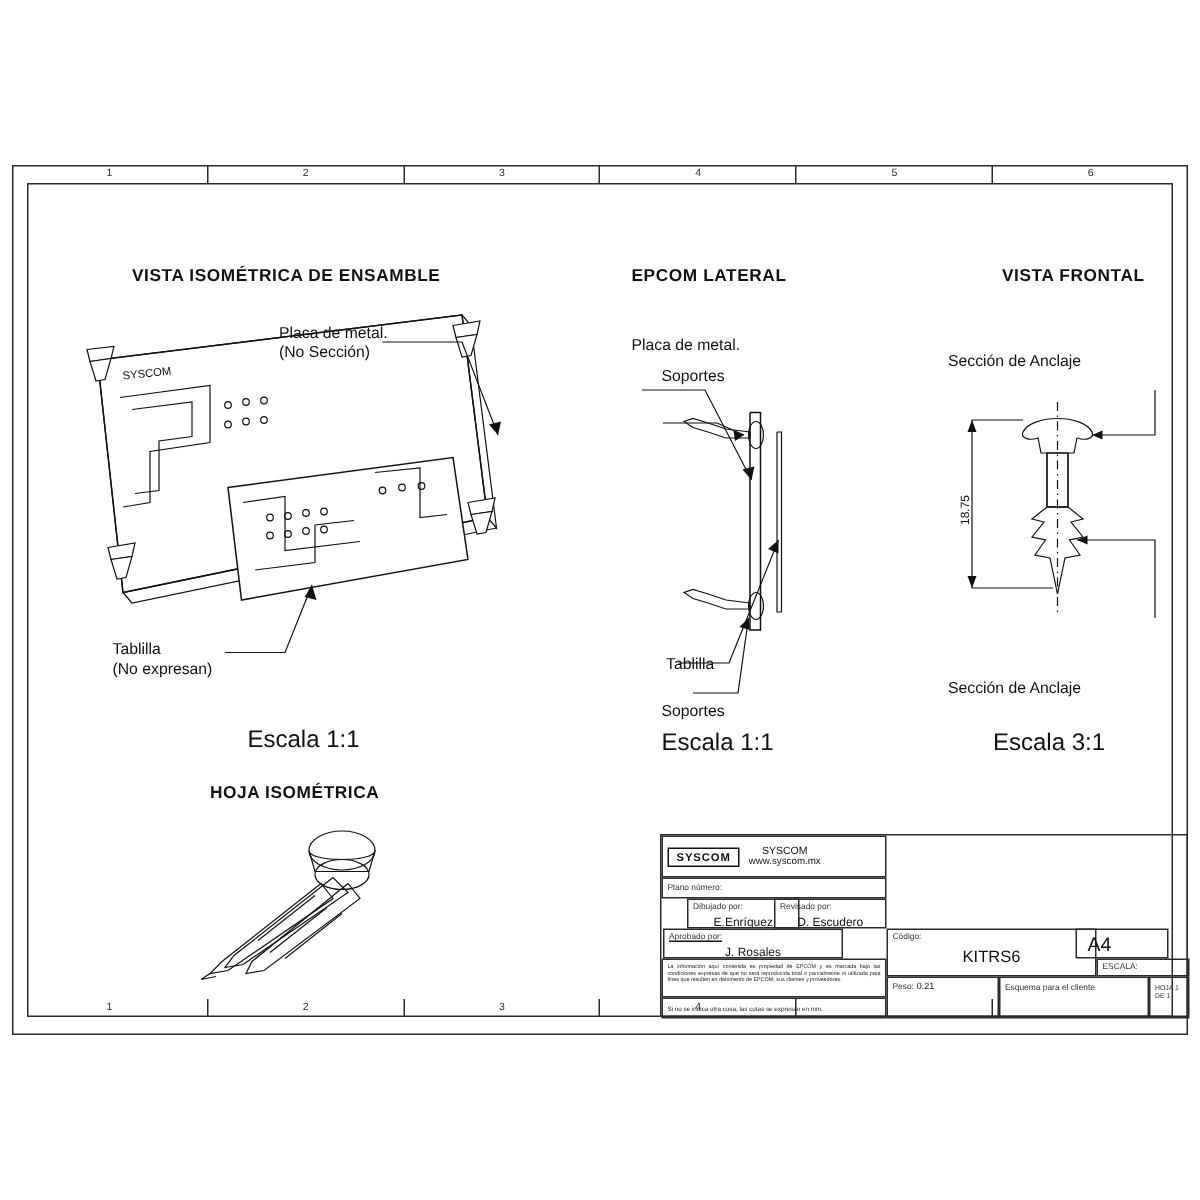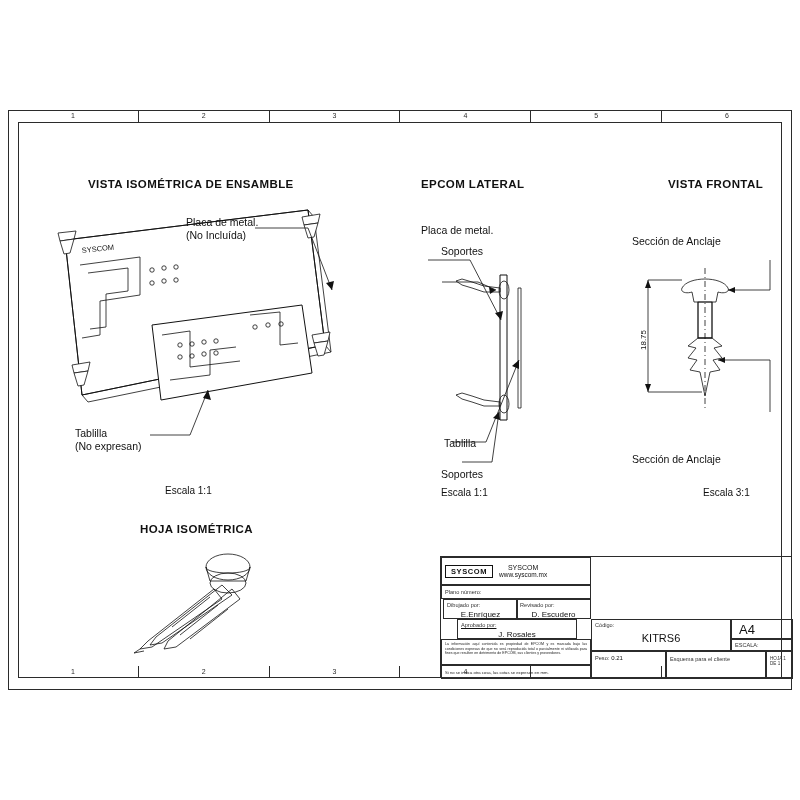--- a/index.html
+++ b/index.html
@@ -70,21 +70,21 @@
   }
   .note {
     position: absolute;
     font-size: 10.5px;
     color: #111;
     white-space: nowrap;
     line-height: 13px;
   }
   .scale-label {
     position: absolute;
-    font-size: 10px;
+    font-size: 16px;
     color: #111;
     white-space: nowrap;
   }
   .dim-text {
     position: absolute;
     font-size: 8px;
     color: #111;
     white-space: nowrap;
   }
   svg { display: block; overflow: visible; }
@@ -221,21 +221,21 @@
 
     <polyline class="ln-thin" points="215,33 268,33 292,95"></polyline>
     <polygon points="292,95 286,88 294,86" fill="#111"></polygon>
 
     <polyline class="ln-thin" points="110,240 150,240 168,195"></polyline>
     <polygon points="168,195 163,203 171,205" fill="#111"></polygon>
   </svg>
 
   <div class="note" style="left:186px; top:216px;">
     <div>Placa de metal.</div>
-    <div>(No Incluída)</div>
+    <div>(No Sección)</div>
   </div>
 
   <div class="note" style="left:75px; top:427px;">
     <div>Tablilla</div>
     <div>(No expresan)</div>
   </div>
 
   <div class="scale-label" style="left:165px; top:485px;">Escala 1:1</div>
 
   <div class="view-title" style="left:421px; top:178px;">EPCOM LATERAL</div>
@@ -296,21 +296,21 @@
 
     <polyline class="ln-thin" points="150,162 150,110 98,110"></polyline>
     <polygon points="98,110 105,107 105,113" fill="#111"></polygon>
   </svg>
 
   <div class="note" style="left:632px; top:235px;">Sección de Anclaje</div>
   <div class="note" style="left:632px; top:453px;">Sección de Anclaje</div>
 
   <div class="dim-text" style="left:639px; top:350px; transform:rotate(-90deg); transform-origin:left top;">18.75</div>
 
-  <div class="scale-label" style="left:662px; top:487px;margin-left:41px;">Escala 3:1</div>
+  <div class="scale-label" style="left:662px; top:487px;">Escala 3:1</div>
 
   <div class="view-title" style="left:140px; top:523px;">HOJA ISOMÉTRICA</div>
 
   <svg style="position:absolute; left:110px; top:545px;" width="180" height="120">
 
     <ellipse class="ln-thin" cx="118" cy="22" rx="22" ry="13" fill="#fff"></ellipse>
     <path class="ln-thin" fill="#fff" d="M96,22 C96,30 140,30 140,22 L136,36 L100,36 Z"></path>
 
     <ellipse class="ln-thin" cx="118" cy="38" rx="18" ry="10" fill="#fff"></ellipse>
 
@@ -335,49 +335,49 @@
           <span style="display:block; font-size:6.5px; text-align:center;">www.syscom.mx</span>
         </span>
       </div>
     </div>
 
     <div class="tb-cell" style="left:0; top:28px; width:150px; height:14px;">
       <span class="tb-label">Plano número:</span>
       <span style="font-size:7px;"></span>
     </div>
 
-    <div class="tb-cell" style="left:2px; top:42px; width:75px; height:20px;">
+    <div class="tb-cell" style="left:17px; top:42px; width:75px; height:20px;">
       <div class="tb-label">Dibujado por:</div>
       <div class="tb-value">E.Enríquez</div>
     </div>
     <div class="tb-cell" style="left:75px; top:42px; width:75px; height:20px;">
       <div class="tb-label">Revisado por:</div>
       <div class="tb-value">D. Escudero</div>
     </div>
 
-    <div class="tb-cell" style="left:16px; top:62px; width:120px; height:20px;text-decoration:underline;">
+    <div class="tb-cell" style="left:1px; top:62px; width:120px; height:20px;text-decoration:underline;">
       <div class="tb-label">Aprobado por:</div>
       <div class="tb-value">J. Rosales</div>
     </div>
 
     <div class="tb-cell" style="left:0; top:82px; width:150px; height:26px;">
       <div class="tb-legal">La información aquí contenida es propiedad de EPCOM y es marcada bajo las condiciones expresas de que no será reproducida total o parcialmente ni utilizada para fines que resulten en detrimento de EPCOM, sus clientes y proveedores.</div>
     </div>
 
     <div class="tb-cell" style="left:0; top:108px; width:150px; height:14px;">
       <div class="tb-legal tb-center" style="font-size:4.2px; line-height:9px;">Si no se indica otra cosa, las cotas se expresan en mm.</div>
     </div>
 
 
     <div class="tb-cell" style="left:150px; top:62px; width:140px; height:32px;">
       <div class="tb-label">Código:</div>
       <div style="font-size:11px; text-align:center; margin-top:4px;">KITRS6</div>
     </div>
 
-    <div class="tb-cell" style="left:290px; top:62px; width:62px; height:20px;">
+    <div class="tb-cell" style="left:276px; top:62px; width:62px; height:20px;">
       <div style="font-size:13px; text-align:left; padding-left:4px;">A4</div>
     </div>
 
     <div class="tb-cell" style="left:290px; top:82px; width:62px; height:12px;">
       <div class="tb-label">ESCALA:</div>
     </div>
 
     <div class="tb-cell" style="left:150px; top:94px; width:75px; height:28px;">
       <span class="tb-label">Peso:</span>
       <span style="font-size:6px;">0.21</span>

